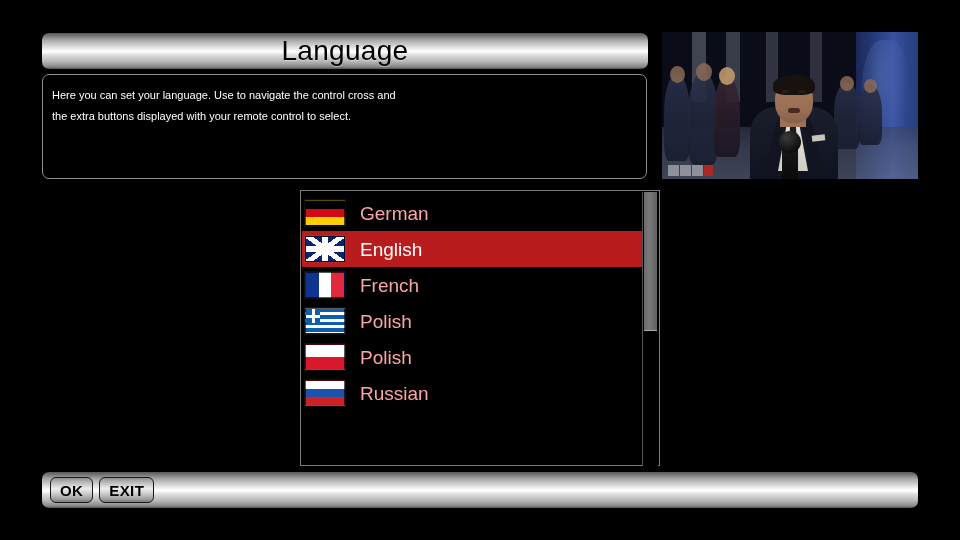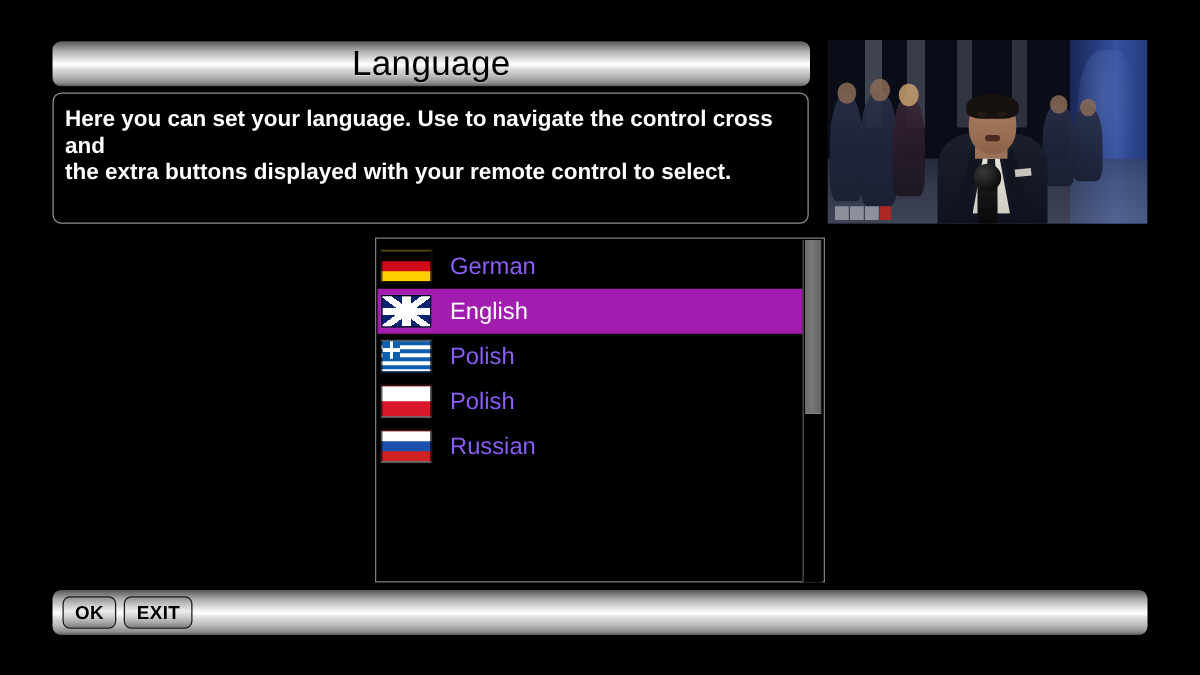--- a/index.html
+++ b/index.html
@@ -50,24 +50,24 @@
     left: 42px; top: 74px;
     width: 605px; height: 105px;
     background: #000000;
     border: 1px solid #8f8f8f;
     border-radius: 7px;
     box-sizing: border-box;
     padding: 10px 10px 0 9px;
   }
   #desc-text {
     color: #ffffff;
-    font-size: 18px;
+    font-size: 11px;
     line-height: 21px;
     white-space: pre-line;
-    font-weight: 700;
+    font-weight: 400;
   }
 
   
   #video-preview {
     position: absolute;
     left: 662px; top: 32px;
     width: 256px; height: 147px;
     overflow: hidden;
     background: #0a0c18;
   }
@@ -208,34 +208,34 @@
   }
   .lang-row {
     position: relative;
     height: 36px;
     display: flex;
     align-items: center;
     padding-left: 3px;
     box-sizing: border-box;
   }
   .lang-row.selected {
-    background: #a21caf;
+    background: #b91c1c;
   }
   .flag {
     width: 40px; height: 26px;
     margin-right: 15px;
     flex: 0 0 auto;
     border: 1px solid rgba(0,0,0,0.65);
     box-sizing: border-box;
     position: relative;
     overflow: hidden;
     box-shadow: 0 0 0 1px rgba(255,255,255,0.06);
   }
   .lang-label {
-    color: #8b5cf6;
+    color: #fca5a5;
     font-size: 19px;
     font-weight: 400;
     line-height: 19px;
   }
   .lang-row.selected .lang-label { color: #ffffff; }
 
   
   .flag-de { background: linear-gradient(to bottom, #000 0 33.3%, #d00b16 33.3% 66.6%, #ffce00 66.6% 100%); }
   .flag-fr { background: linear-gradient(to right, #10338f 0 33.3%, #ffffff 33.3% 66.6%, #e1283c 66.6% 100%); }
   .flag-it { background: linear-gradient(to right, #0c8a3e 0 33.3%, #f2f2ef 33.3% 66.6%, #d9202a 66.6% 100%); }
@@ -389,20 +389,24 @@
       <div class="lang-row">
         <span class="flag flag-de"></span>
         <span class="lang-label">German</span>
       </div>
 
       <div class="lang-row selected">
         <span class="flag flag-gb"></span>
         <span class="lang-label">English</span>
       </div>
 
+      <div class="lang-row">
+        <span class="flag flag-fr"></span>
+        <span class="lang-label">French</span>
+      </div>
 
       <div class="lang-row">
         <span class="flag flag-gr"></span>
         <span class="lang-label">Polish</span>
       </div>
 
 
       <div class="lang-row">
         <span class="flag flag-pl"></span>
         <span class="lang-label">Polish</span>

